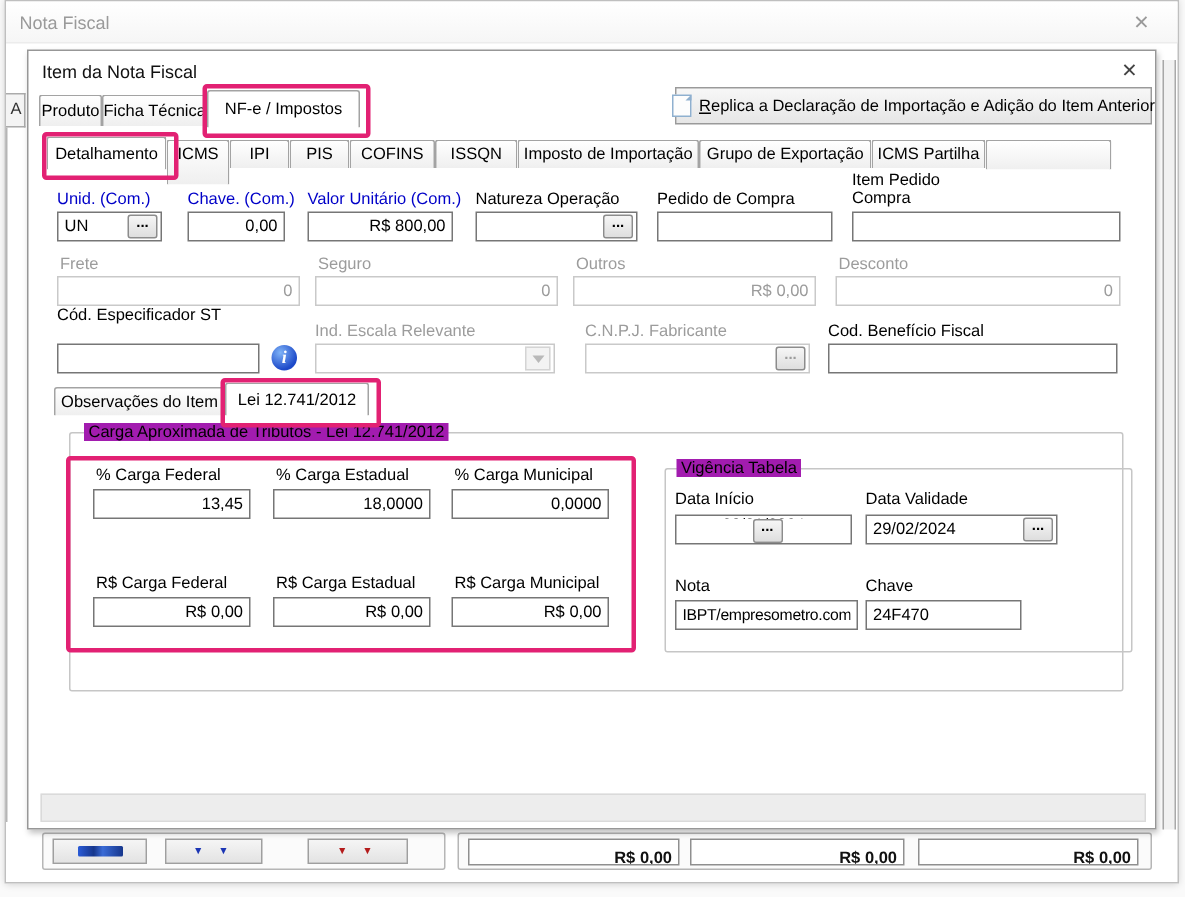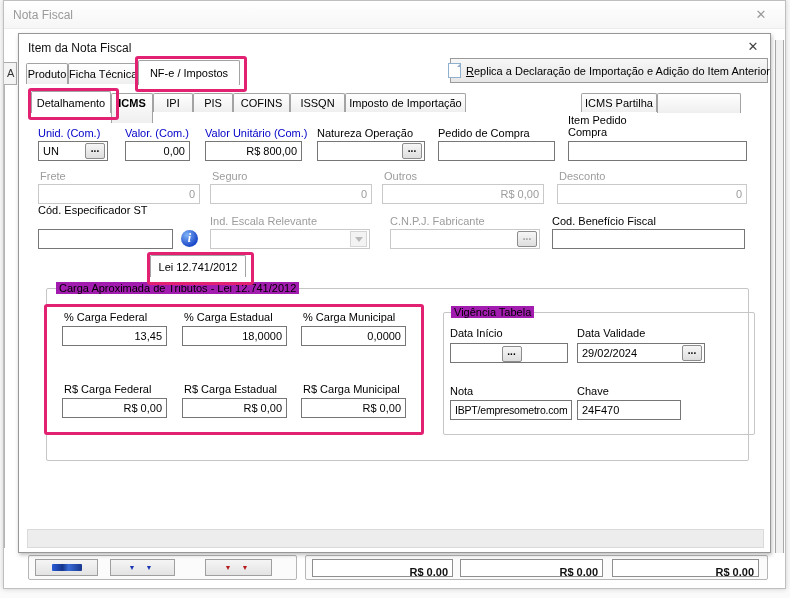--- a/index.html
+++ b/index.html
@@ -79,38 +79,39 @@
   <div class="annot" style="left:135px;top:56px;width:106px;height:30px;"></div>
 
   <div class="abs repbtn">
     <span class="pageico"></span>
     <span><u>R</u><span>eplica a Declaração de Importação e Adição do Item Anterior</span></span>
   </div>
 
   <div class="panel" style="left:24px;top:84px;width:742px;height:464px;"></div>
 
   <div class="tab active" style="left:31px;top:91px;width:80px;height:22px;padding-top:5px;">Detalhamento</div>
-  <div class="tab" style="left:111px;top:93px;width:42px;height:30px;padding-top:3px;font-weight:bold;">ICMS</div>
+  <div class="tab" style="left:111px;top:93px;width:42px;height:30px;padding-top:3px;">ICMS</div>
   <div class="tab" style="left:153px;top:93px;width:40px;height:19px;padding-top:3px;">IPI</div>
   <div class="tab" style="left:193px;top:93px;width:40px;height:19px;padding-top:3px;">PIS</div>
   <div class="tab" style="left:233px;top:93px;width:57px;height:19px;padding-top:3px;">COFINS</div>
   <div class="tab" style="left:290px;top:93px;width:55px;height:19px;padding-top:3px;">ISSQN</div>
   <div class="tab" style="left:345px;top:93px;width:121px;height:19px;padding-top:3px;">Imposto de Importação</div>
+  <div class="tab" style="left:466px;top:93px;width:115px;height:19px;padding-top:3px;">Grupo de Exportação</div>
   <div class="tab" style="left:581px;top:93px;width:76px;height:19px;padding-top:3px;">ICMS Partilha</div>
   <div class="tab" style="left:657px;top:93px;width:84px;height:19px;padding-top:19px;">UF Destinatário</div>
   <div class="annot" style="left:28px;top:88px;width:85px;height:26px;"></div>
 
   <div class="panel" style="left:30px;top:112px;width:731px;height:413px;"></div>
 
   <div class="lbl blue" style="left:38px;top:127px;">Unid. (Com.)</div>
   <div class="input" style="left:38px;top:141px;width:70px;">
     <span class="val">UN</span>
     <span class="ebtn">...</span>
   </div>
-  <div class="lbl blue" style="left:125px;top:127px;">Valor. (Com.)</div>
+  <div class="lbl blue" style="left:125px;top:127px;">Chave. (Com.)</div>
   <div class="input" style="left:125px;top:141px;width:65px;">
     <span class="val r">0,00</span>
   </div>
   <div class="lbl blue" style="left:205px;top:127px;">Valor Unitário (Com.)</div>
   <div class="input" style="left:205px;top:141px;width:97px;">
     <span class="val r">R$ 800,00</span>
   </div>
   <div class="lbl" style="left:317px;top:127px;">Natureza Operação</div>
   <div class="input" style="left:317px;top:141px;width:108px;">
     <span class="val"></span>
@@ -158,20 +159,21 @@
   <div class="lbl dis" style="left:390px;top:215px;">C.N.P.J. Fabricante</div>
   <div class="input dis" style="left:390px;top:229px;width:150px;">
     <span class="val"></span>
     <span class="ebtn">...</span>
   </div>
   <div class="lbl" style="left:552px;top:215px;">Cod. Benefício Fiscal</div>
   <div class="input" style="left:552px;top:229px;width:193px;">
     <span class="val"></span>
   </div>
 
+  <div class="tab" style="left:36px;top:258px;width:114px;height:19px;padding-top:3px;">Observações do Item</div>
   <div class="tab active" style="left:150px;top:255px;width:96px;height:22px;padding-top:5px;">Lei 12.741/2012</div>
   <div class="annot" style="left:147px;top:252px;width:101px;height:27px;"></div>
   <div class="panel" style="left:36px;top:277px;width:722px;height:243px;"></div>
 
   <div class="group" style="left:46px;top:288px;width:703px;height:173px;"></div>
   <div class="gtitle" style="left:56px;top:282px;">Carga Aproximada de Tributos - Lei 12.741/2012</div>
   <div class="annot" style="left:44px;top:304px;width:374px;height:125px;"></div>
 
   <div class="lbl" style="left:64px;top:311px;">% Carga Federal</div>
   <div class="input" style="left:62px;top:326px;width:105px;">

